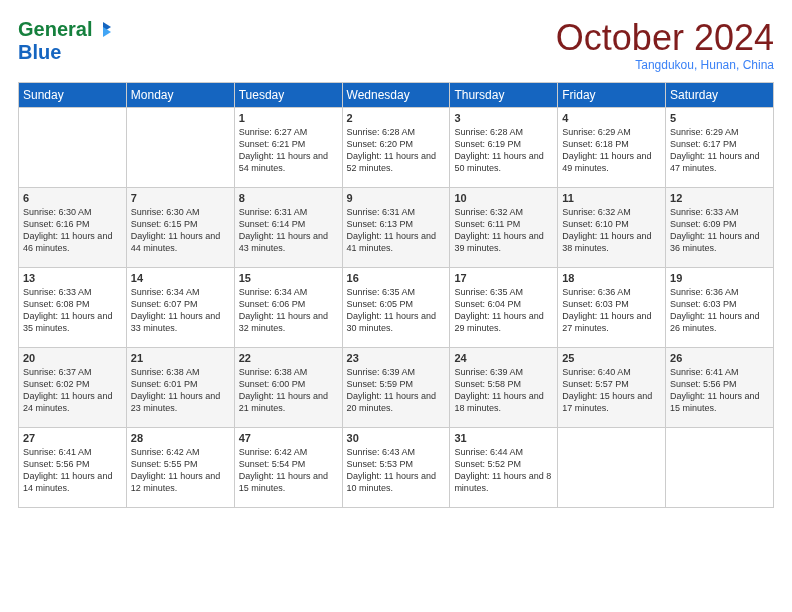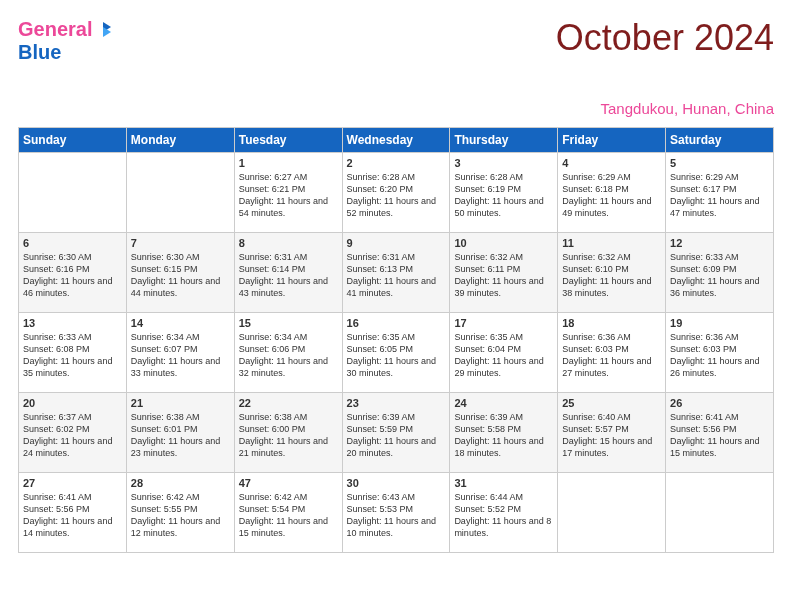--- a/index.html
+++ b/index.html
@@ -28,21 +28,21 @@
       align-items: flex-start;
     }
     .logo-text {
       display: flex;
       align-items: center;
       gap: 0;
     }
     .logo-general {
       font-size: 20px;
       font-weight: bold;
-      color: #ec4899;
+      color: #15803d;
     }
     .logo-blue {
       font-size: 20px;
       font-weight: bold;
       color: #1565c0;
     }
     .logo-icon {
       width: 18px;
       height: 18px;
       margin-left: 2px;
@@ -50,34 +50,33 @@
     .title-block {
       text-align: right;
     }
     .month-title {
       font-size: 36px;
       font-weight: normal;
       color: #7f1d1d;
       line-height: 1.1;
     }
     .location {
-      font-size: 15px;
-      color: #ec4899;
-      margin-top: 42px;
+      font-size: 12px;
+      color: #3b82f6;
     }
     table {
       width: 100%;
       border-collapse: collapse;
       table-layout: fixed;
     }
     thead tr th {
       background: #1565c0;
       color: #fff;
       font-size: 12px;
-      font-weight: bold;
+      font-weight: normal;
       padding: 5px 4px;
       text-align: left;
       border: 1px solid #ccc;
     }
     tbody tr td {
       vertical-align: top;
       border: 1px solid #ccc;
       padding: 4px 4px;
       font-size: 9.5px;
       color: #333;

